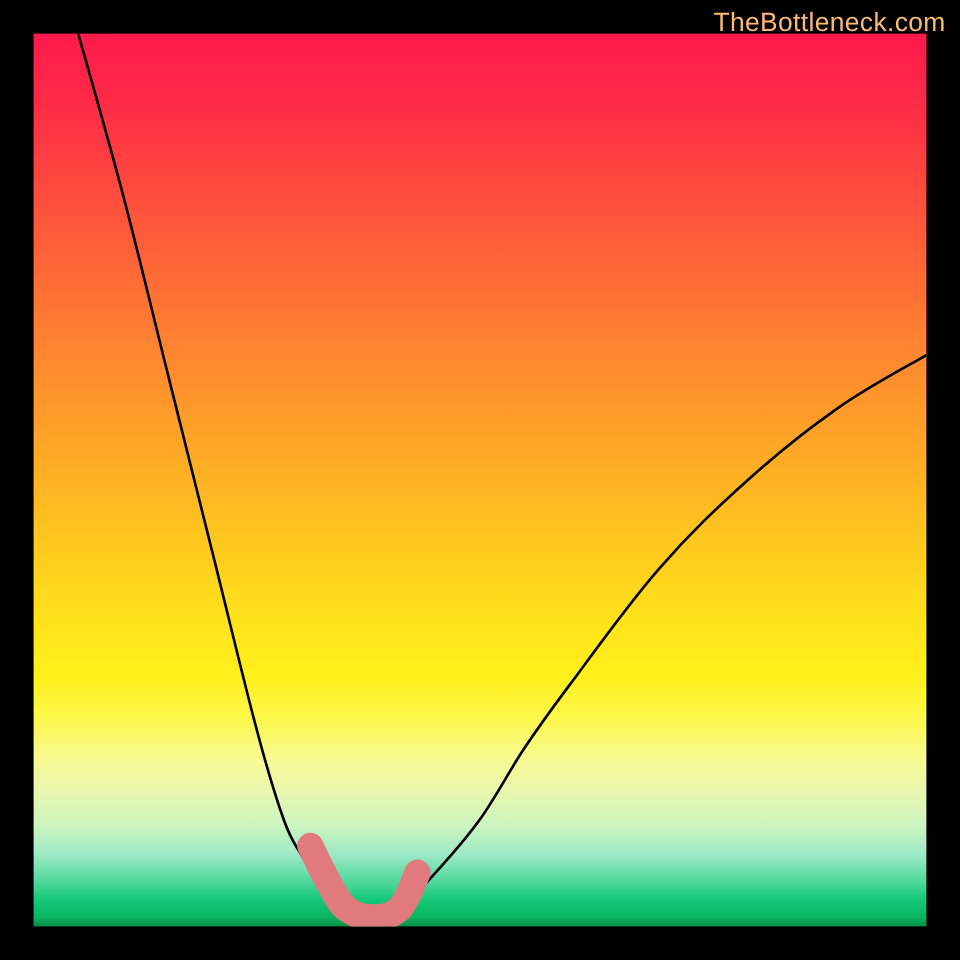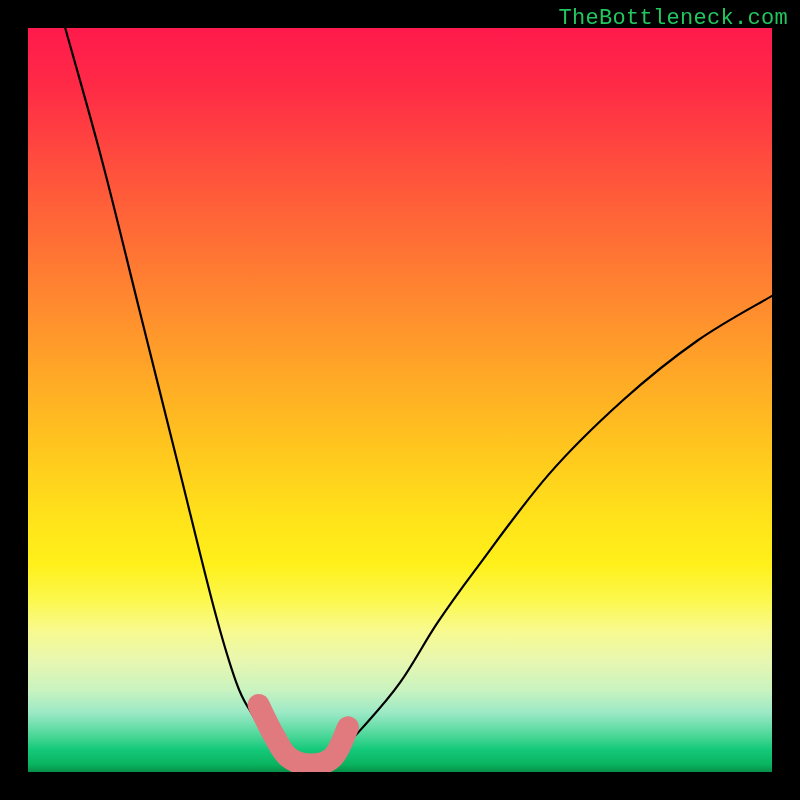--- a/index.html
+++ b/index.html
@@ -42,25 +42,24 @@
       #4fd89a 95%,
       #14c97a 97%,
       #0ab35f 99%,
       #068f48 100%
     );
   }
   .watermark {
     position: absolute;
     top: 6px;
     right: 12px;
-    color: #22c55e;
+    color: #fdba74;
     font-size: 22px;
     letter-spacing: 0.3px;
     font-weight: 500;
-    font-family: Liberation Mono, monospace;
   }
   svg.curve {
     position: absolute;
     left: 0;
     top: 0;
     width: 744px;
     height: 744px;
   }
 </style>
 </head>

